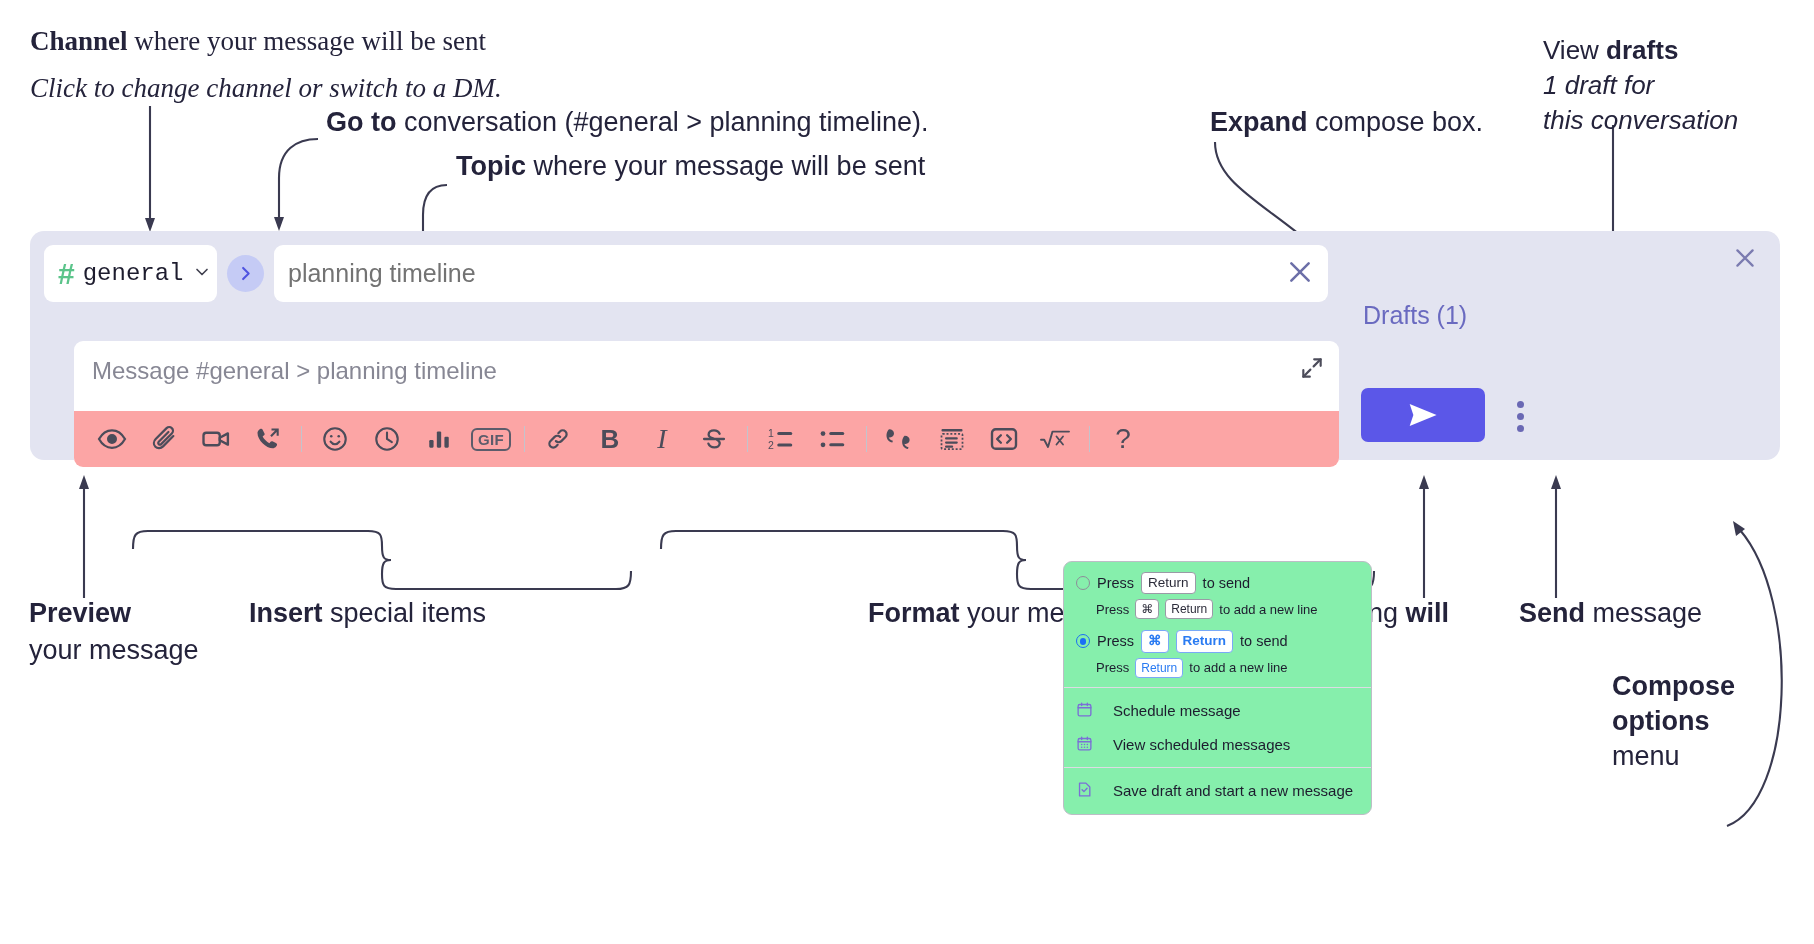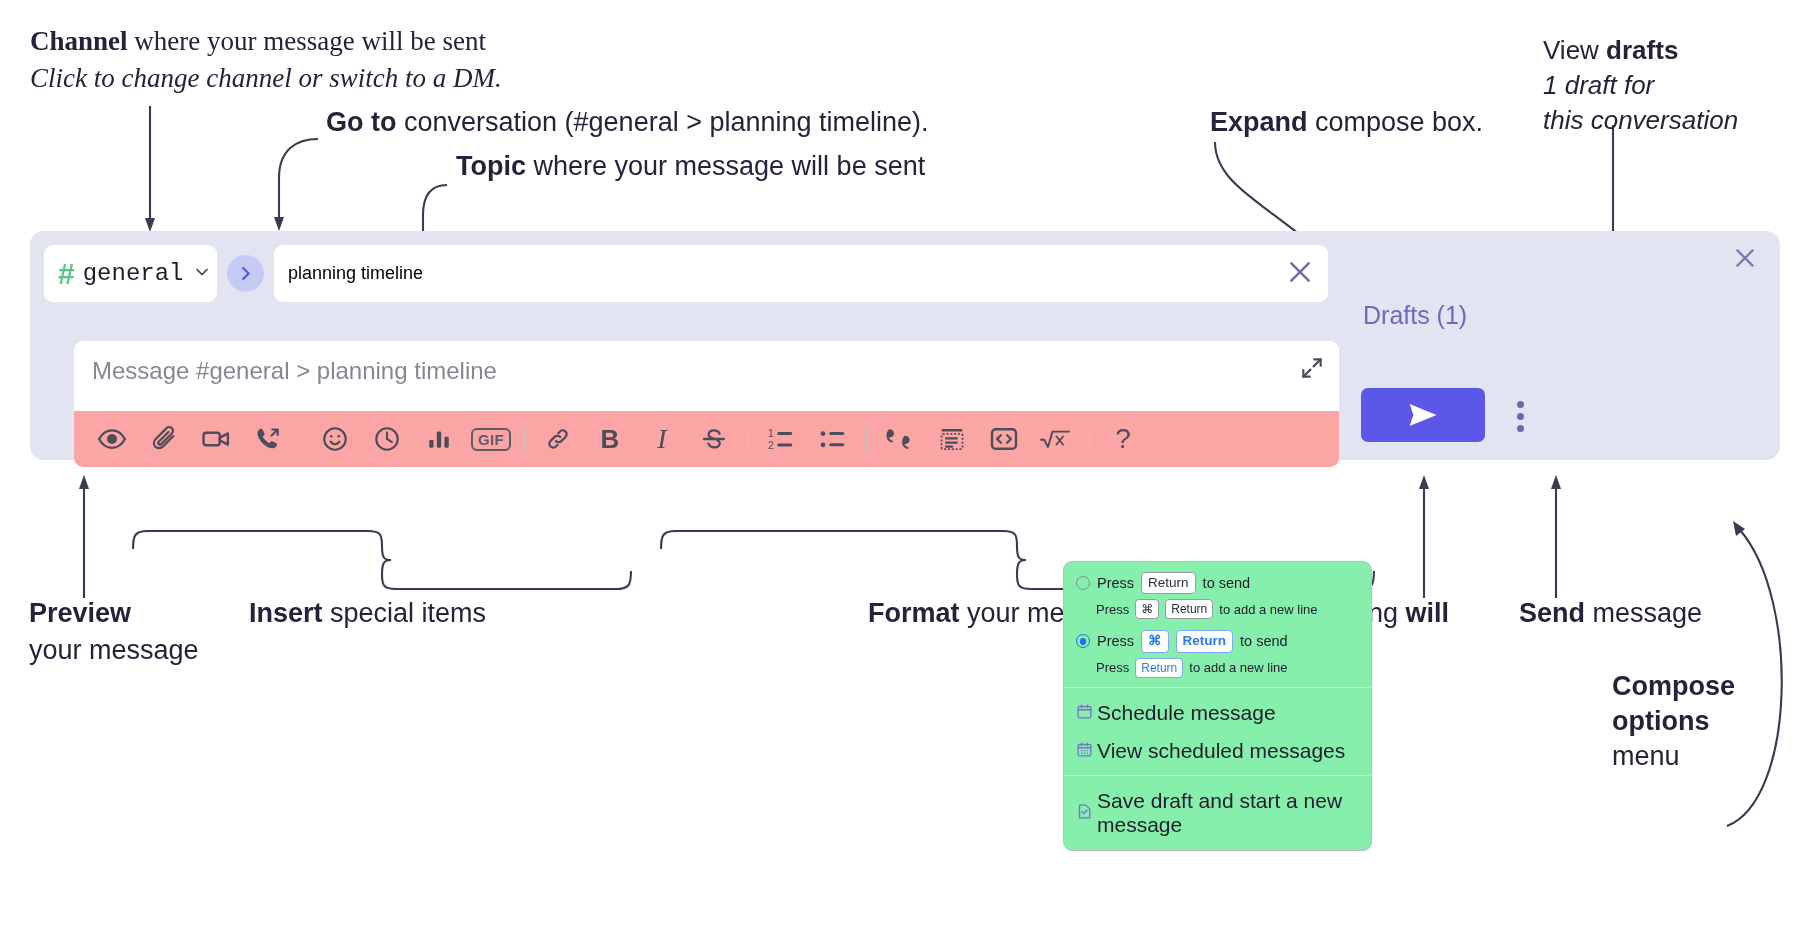--- a/index.html
+++ b/index.html
@@ -35,21 +35,21 @@
   .chev { margin-left:auto; }
   .goto-btn {
     width:37px; height:37px; border-radius:50%; background:#c5cbf5;
     display:flex; align-items:center; justify-content:center; cursor:pointer;
   }
   .topic-field {
     height:57px; width:1054px; background:#fff; border-radius:9px;
     display:flex; align-items:center; padding:0 14px; position:relative;
   }
   .topic-field input {
-    border:0; outline:0; font-size:18px; color:#000000; width:100%;
+    border:0; outline:0; font-size:25px; color:#737373; width:100%;
     font-family:"Liberation Sans", sans-serif; background:transparent;
   }
   .topic-clear { position:absolute; right:12px; top:50%; transform:translateY(-50%); cursor:pointer; }
 
   .msgbox {
     position:absolute; left:44px; top:86px; width:1265px; height:126px;
     background:#fff; border-radius:9px; overflow:hidden;margin-top:24px;
   }
   .msg-placeholder {
     position:absolute; left:18px; top:16px; font-size:24px; color:#878794;
@@ -94,21 +94,21 @@
   .radio.on:after { content:""; position:absolute; inset:2.6px; border-radius:50%; background:#1a6ef5; }
   .kbd {
     border:1px solid #9a9aa6; border-radius:4px; padding:0px 6px; font-size:13.5px;
     line-height:1.5; color:#2c2c3a; background:#fff; display:inline-block;
   }
   .kbd.blue { border-color:#79a9f7; color:#2a7bf2; font-weight:700; }
   .sub-row { display:flex; align-items:center; gap:6px; padding:3px 12px 0 32px; font-size:13px; }
   .sub-row .kbd { font-size:12px; padding:0 5px; font-weight:400;}
   .sub-row .kbd.blue { font-weight:400; }
   .menu-div { height:1px; background:#dcdce3; }
-  .menu-item { display:flex; align-items:center; gap:4px; padding:7px 12px; font-size:21px; cursor:pointer; }
+  .menu-item { display:flex; align-items:center; gap:20px; padding:7px 12px; font-size:15px; cursor:pointer; }
   .menu-item:first-child { padding-top:9px; }
 </style>
 </head>
 <body>
 
 <svg class="svg-layer" viewBox="0 0 1814 944">
   <g fill="none" stroke="#3a3a50" stroke-width="2.1">
 
     <path d="M150,106 L150,222"></path>
     <polygon points="150,232 145,218 155,218" fill="#3a3a50" stroke="none"></polygon>
@@ -140,21 +140,21 @@
     <path d="M134,559 C134,545 136,541 149,541 L369,541 C382,541 383,545 383,556 C383,568 385,570 392,570
              C385,570 383,573 383,584 C383,595 384,599 397,599 L617,599 C630,599 632,595 632,581" transform="translate(-1,-10) scale(1)"></path>
 
     <path d="M662,559 C662,545 664,541 677,541 L1004,541 C1017,541 1018,545 1018,556 C1018,568 1020,570 1027,570
              C1020,570 1018,573 1018,584 C1018,595 1019,599 1032,599 L1360,599 C1373,599 1375,595 1375,581" transform="translate(-1,-10) scale(1)"></path>
   </g>
 </svg>
 
 <div class="ann" style="left:30px; top:25px; font-size:27px;font-family:Liberation Serif, serif;">
   <div><b>Channel</b><span> where your message will be sent</span></div>
-  <div style="margin-top:4px;"><i>Click to change channel or switch to a DM.</i></div>
+  <div style="margin-top:14px;"><i>Click to change channel or switch to a DM.</i></div>
 </div>
 
 <div class="ann" style="left:326px; top:106px; font-size:27px;">
   <b>Go to</b><span> conversation (#general &gt; planning timeline).</span>
 </div>
 
 <div class="ann" style="left:456px; top:150px; font-size:27px;">
   <b>Topic</b><span> where your message will be sent</span>
 </div>
 

